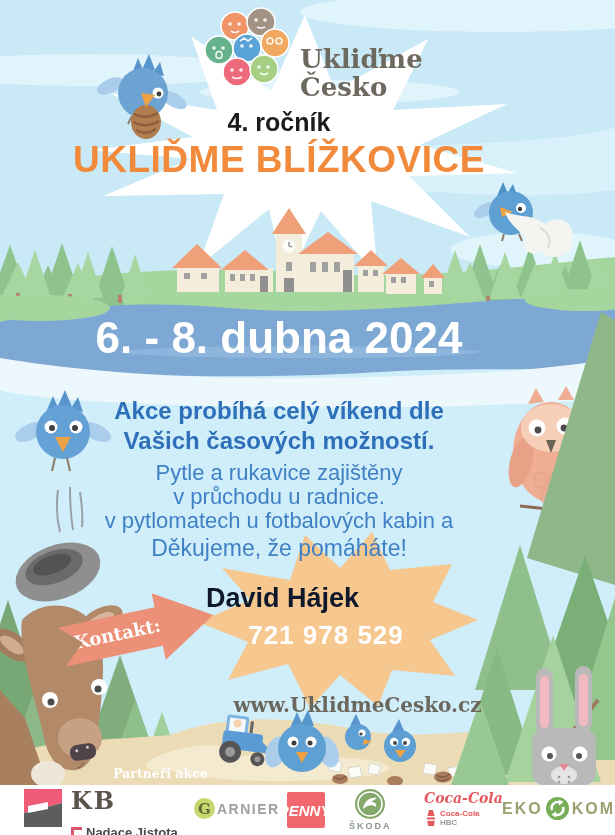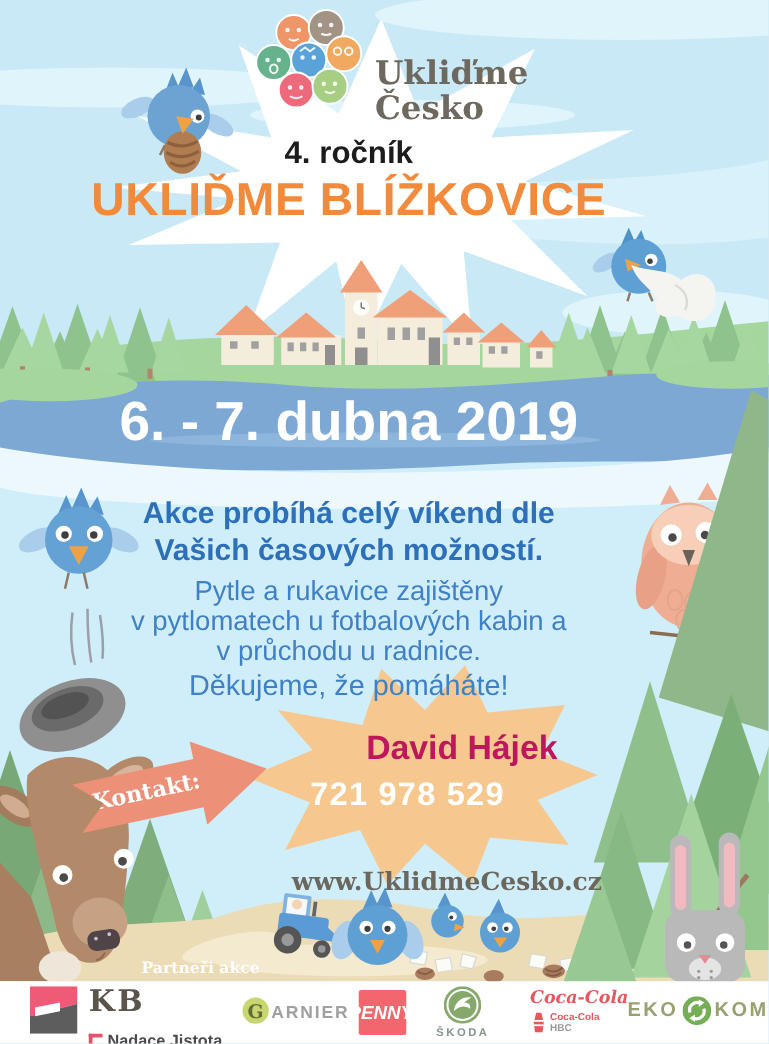--- a/index.html
+++ b/index.html
@@ -14,22 +14,22 @@
   .title{top:139px;font-size:37px;font-weight:bold;color:#f18a3b;letter-spacing:0.5px;}
   .date{top:313px;font-size:44px;font-weight:bold;color:#ffffff;}
   .info-bold{top:396px;font-size:24px;line-height:30px;font-weight:bold;color:#2d6fb8;}
   .info-reg{top:461px;font-size:22px;line-height:24px;color:#4080c5;}
   .thanks{top:535px;font-size:23px;color:#4080c5;}
   .arrow{left:60px;top:597px;width:155px;height:68px;background:#ec9077;
          transform:rotate(-12deg);
          clip-path:polygon(0% 21%,64% 21%,64% 0%,100% 50%,64% 100%,64% 79%,0% 79%,14% 50%);}
   .arrow-label{position:absolute;left:12px;top:22px;width:90px;text-align:center;
                font-family:"DejaVu Serif",serif;font-weight:bold;font-size:18px;color:#fff;}
-  .burst-name{left:206px;top:583px;width:240px;text-align:right;font-size:27px;
-              font-weight:bold;color:#be185d;}
+  .burst-name{left:206px;top:583px;width:240px;text-align:left;font-size:27px;
+              font-weight:bold;color:#0f172a;}
   .burst-phone{left:206px;top:620px;width:240px;text-align:center;font-size:26px;
                font-weight:bold;color:#fff;letter-spacing:1px;}
   .website{left:100px;top:693px;width:515px;text-align:center;
            font-family:"DejaVu Serif",serif;font-weight:bold;font-size:20px;color:#6b675d;}
   .partners-label{left:103px;top:766px;width:115px;text-align:center;
                   font-family:"DejaVu Serif",serif;font-weight:bold;font-size:12.5px;color:#fff;}
   .logo-band{position:absolute;left:0;top:785px;width:615px;height:50px;background:#fff;z-index:3;padding-left:15px;}
   .logo{position:absolute;}
   .kb{left:24px;top:4px;display:flex;gap:9px;}
   .kb-col{display:flex;flex-direction:column;}
@@ -410,31 +410,31 @@
               198,622 248,642 228,680 288,664 310,708 340,675 378,706 392,670 455,676 430,640"></polygon>
   </svg>
 
   <div class="ov brand-text">
     <div>Ukliďme</div>
     <div>Česko</div>
   </div>
 
   <div class="ov center edition">4. ročník</div>
   <div class="ov center title">UKLIĎME BLÍŽKOVICE</div>
-  <div class="ov center date">6. - 7. dubna 2019</div>
+  <div class="ov center date">6. - 8. dubna 2024</div>
 
   <div class="ov center info-bold">
     <div>Akce probíhá celý víkend dle</div>
     <div>Vašich časových možností.</div>
   </div>
 
   <div class="ov center info-reg">
     <div>Pytle a rukavice zajištěny</div>
+    <div>v průchodu u radnice.</div>
     <div>v pytlomatech u fotbalových kabin a</div>
-    <div>v průchodu u radnice.</div>
   </div>
 
   <div class="ov center thanks">Děkujeme, že pomáháte!</div>
 
   <div class="ov arrow">
     <span class="arrow-label">Kontakt:</span>
   </div>
 
   <div class="ov burst-name">David Hájek</div>
   <div class="ov burst-phone">721 978 529</div>

